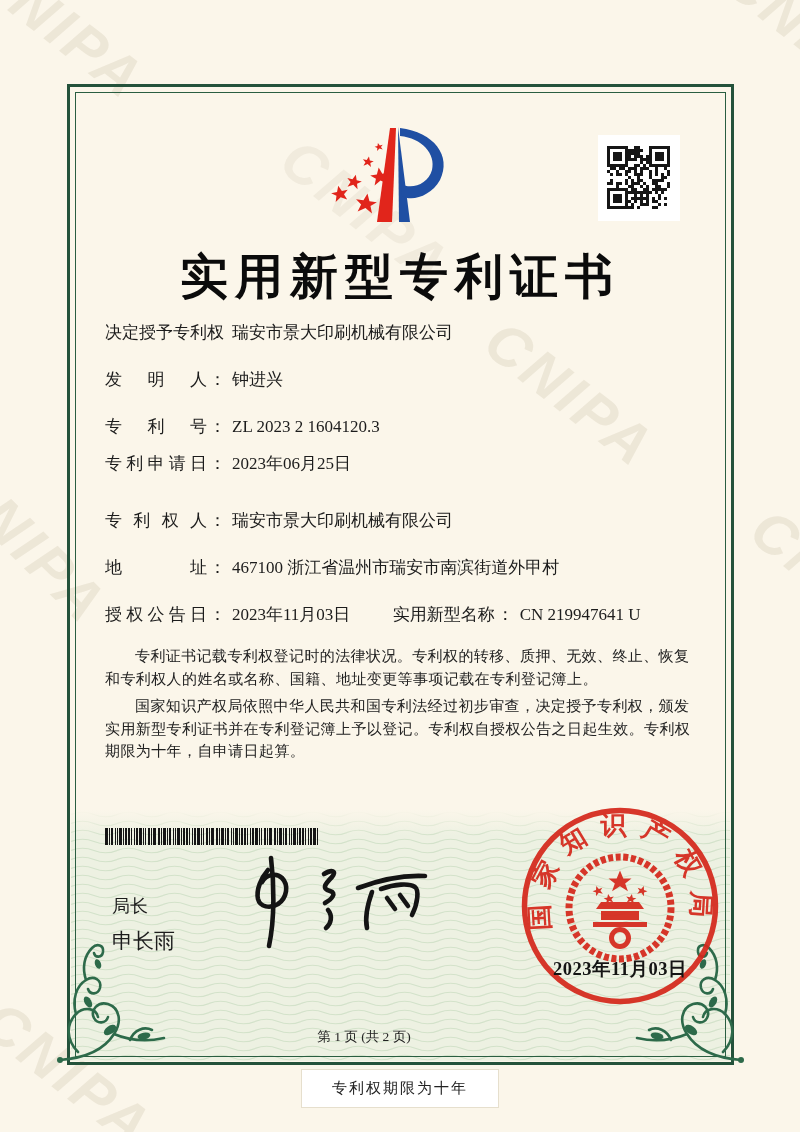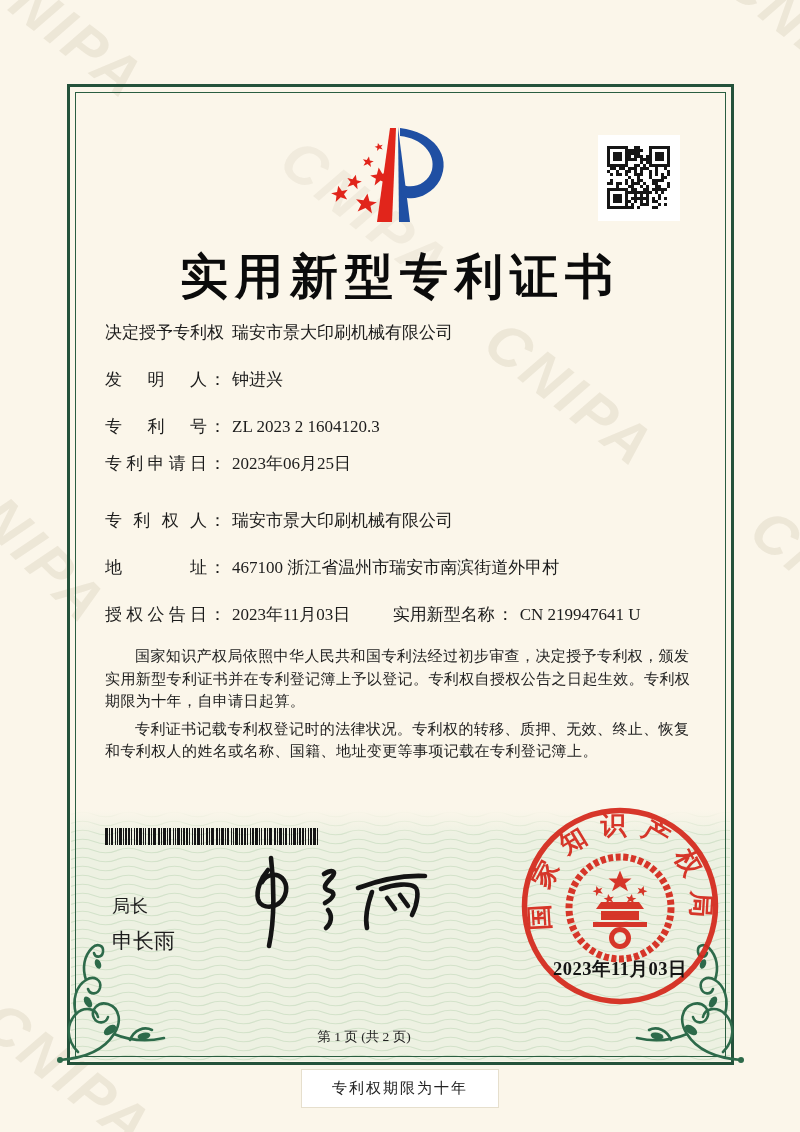--- a/index.html
+++ b/index.html
@@ -322,22 +322,22 @@
     <div class="row r5">
       <span class="lbl">地址</span><span class="colon">：</span><span>467100 浙江省温州市瑞安市南滨街道外甲村</span>
     </div>
     <div class="row r6">
       <span class="lbl">授权公告日</span><span class="colon">：</span><span>2023年11月03日</span>
       <span class="pair2"><span class="lbl">实用新型名称</span><span class="colon">：</span><span>CN 219947641 U</span></span>
     </div>
   </div>
 
   <div class="paras">
+    <p>专利证书记载专利权登记时的法律状况。专利权的转移、质押、无效、终止、恢复和专利权人的姓名或名称、国籍、地址变更等事项记载在专利登记簿上。</p>
     <p>国家知识产权局依照中华人民共和国专利法经过初步审查，决定授予专利权，颁发实用新型专利证书并在专利登记簿上予以登记。专利权自授权公告之日起生效。专利权期限为十年，自申请日起算。</p>
-    <p>专利证书记载专利权登记时的法律状况。专利权的转移、质押、无效、终止、恢复和专利权人的姓名或名称、国籍、地址变更等事项记载在专利登记簿上。</p>
   </div>
 
   <div class="barcode" id="barcode"><i style="width: 3px; background: rgb(21, 21, 21); margin-right: 1px;"></i><i style="width: 1px; background: rgb(21, 21, 21); margin-right: 1px;"></i><i style="width: 2px; background: rgb(21, 21, 21); margin-right: 2px;"></i><i style="width: 1px; background: rgb(21, 21, 21); margin-right: 1px;"></i><i style="width: 1px; background: rgb(21, 21, 21); margin-right: 1px;"></i><i style="width: 3px; background: rgb(21, 21, 21); margin-right: 1px;"></i><i style="width: 1px; background: rgb(21, 21, 21); margin-right: 1px;"></i><i style="width: 2px; background: rgb(21, 21, 21); margin-right: 1px;"></i><i style="width: 2px; background: rgb(21, 21, 21); margin-right: 1px;"></i><i style="width: 1px; background: rgb(21, 21, 21); margin-right: 2px;"></i><i style="width: 1px; background: rgb(21, 21, 21); margin-right: 1px;"></i><i style="width: 2px; background: rgb(21, 21, 21); margin-right: 1px;"></i><i style="width: 3px; background: rgb(21, 21, 21); margin-right: 1px;"></i><i style="width: 1px; background: rgb(21, 21, 21); margin-right: 1px;"></i><i style="width: 1px; background: rgb(21, 21, 21); margin-right: 2px;"></i><i style="width: 2px; background: rgb(21, 21, 21); margin-right: 1px;"></i><i style="width: 1px; background: rgb(21, 21, 21); margin-right: 1px;"></i><i style="width: 3px; background: rgb(21, 21, 21); margin-right: 2px;"></i><i style="width: 2px; background: rgb(21, 21, 21); margin-right: 1px;"></i><i style="width: 1px; background: rgb(21, 21, 21); margin-right: 1px;"></i><i style="width: 3px; background: rgb(21, 21, 21); margin-right: 1px;"></i><i style="width: 1px; background: rgb(21, 21, 21); margin-right: 1px;"></i><i style="width: 2px; background: rgb(21, 21, 21); margin-right: 2px;"></i><i style="width: 1px; background: rgb(21, 21, 21); margin-right: 1px;"></i><i style="width: 1px; background: rgb(21, 21, 21); margin-right: 1px;"></i><i style="width: 3px; background: rgb(21, 21, 21); margin-right: 1px;"></i><i style="width: 1px; background: rgb(21, 21, 21); margin-right: 1px;"></i><i style="width: 2px; background: rgb(21, 21, 21); margin-right: 1px;"></i><i style="width: 2px; background: rgb(21, 21, 21); margin-right: 1px;"></i><i style="width: 1px; background: rgb(21, 21, 21); margin-right: 2px;"></i><i style="width: 1px; background: rgb(21, 21, 21); margin-right: 1px;"></i><i style="width: 2px; background: rgb(21, 21, 21); margin-right: 1px;"></i><i style="width: 3px; background: rgb(21, 21, 21); margin-right: 1px;"></i><i style="width: 1px; background: rgb(21, 21, 21); margin-right: 1px;"></i><i style="width: 1px; background: rgb(21, 21, 21); margin-right: 2px;"></i><i style="width: 2px; background: rgb(21, 21, 21); margin-right: 1px;"></i><i style="width: 1px; background: rgb(21, 21, 21); margin-right: 1px;"></i><i style="width: 3px; background: rgb(21, 21, 21); margin-right: 2px;"></i><i style="width: 2px; background: rgb(21, 21, 21); margin-right: 1px;"></i><i style="width: 1px; background: rgb(21, 21, 21); margin-right: 1px;"></i><i style="width: 3px; background: rgb(21, 21, 21); margin-right: 1px;"></i><i style="width: 1px; background: rgb(21, 21, 21); margin-right: 1px;"></i><i style="width: 2px; background: rgb(21, 21, 21); margin-right: 2px;"></i><i style="width: 1px; background: rgb(21, 21, 21); margin-right: 1px;"></i><i style="width: 1px; background: rgb(21, 21, 21); margin-right: 1px;"></i><i style="width: 3px; background: rgb(21, 21, 21); margin-right: 1px;"></i><i style="width: 1px; background: rgb(21, 21, 21); margin-right: 1px;"></i><i style="width: 2px; background: rgb(21, 21, 21); margin-right: 1px;"></i><i style="width: 2px; background: rgb(21, 21, 21); margin-right: 1px;"></i><i style="width: 1px; background: rgb(21, 21, 21); margin-right: 2px;"></i><i style="width: 1px; background: rgb(21, 21, 21); margin-right: 1px;"></i><i style="width: 2px; background: rgb(21, 21, 21); margin-right: 1px;"></i><i style="width: 3px; background: rgb(21, 21, 21); margin-right: 1px;"></i><i style="width: 1px; background: rgb(21, 21, 21); margin-right: 1px;"></i><i style="width: 1px; background: rgb(21, 21, 21); margin-right: 2px;"></i><i style="width: 2px; background: rgb(21, 21, 21); margin-right: 1px;"></i><i style="width: 1px; background: rgb(21, 21, 21); margin-right: 1px;"></i><i style="width: 3px; background: rgb(21, 21, 21); margin-right: 2px;"></i><i style="width: 2px; background: rgb(21, 21, 21); margin-right: 1px;"></i><i style="width: 1px; background: rgb(21, 21, 21); margin-right: 1px;"></i><i style="width: 3px; background: rgb(21, 21, 21); margin-right: 1px;"></i><i style="width: 1px; background: rgb(21, 21, 21); margin-right: 1px;"></i><i style="width: 2px; background: rgb(21, 21, 21); margin-right: 2px;"></i><i style="width: 1px; background: rgb(21, 21, 21); margin-right: 1px;"></i><i style="width: 1px; background: rgb(21, 21, 21); margin-right: 1px;"></i><i style="width: 3px; background: rgb(21, 21, 21); margin-right: 1px;"></i><i style="width: 1px; background: rgb(21, 21, 21); margin-right: 1px;"></i><i style="width: 2px; background: rgb(21, 21, 21); margin-right: 1px;"></i><i style="width: 2px; background: rgb(21, 21, 21); margin-right: 1px;"></i><i style="width: 1px; background: rgb(21, 21, 21); margin-right: 2px;"></i><i style="width: 1px; background: rgb(21, 21, 21); margin-right: 1px;"></i><i style="width: 2px; background: rgb(21, 21, 21); margin-right: 1px;"></i><i style="width: 3px; background: rgb(21, 21, 21); margin-right: 1px;"></i><i style="width: 1px; background: rgb(21, 21, 21); margin-right: 1px;"></i></div>
 
   <div class="officer-title">局长</div>
   <div class="officer-name">申长雨</div>
 
   <svg class="signature" viewBox="0 0 210 110">
     <g stroke="#141414" stroke-width="4.6" fill="none" stroke-linecap="round">
       <path d="M44,24 C37,32 32,44 34,53 C36,61 46,63 54,58 C63,52 65,39 58,32 C52,26 42,29 38,36"></path>

